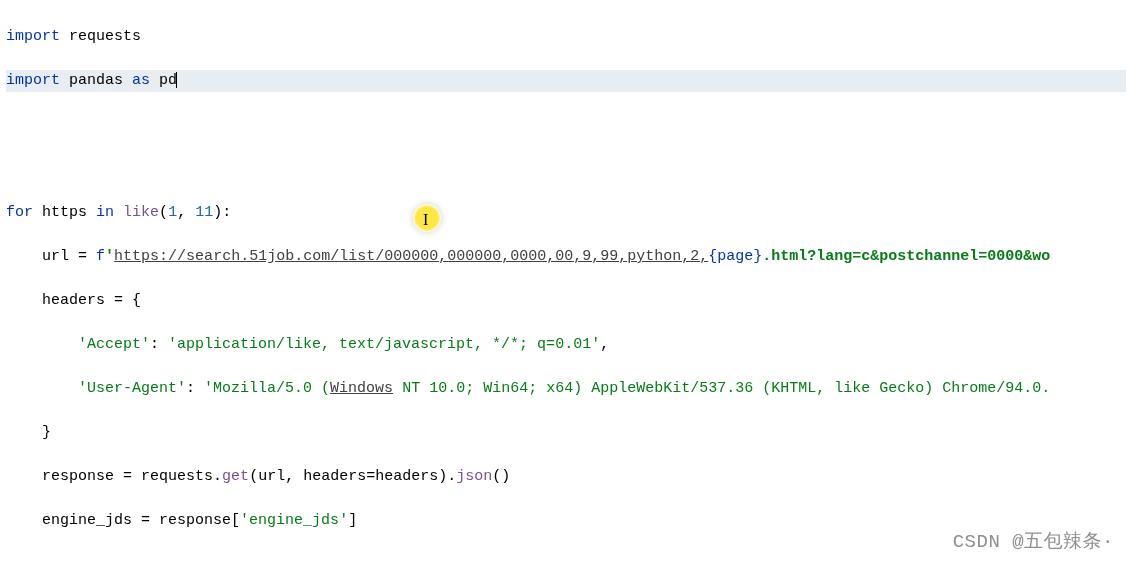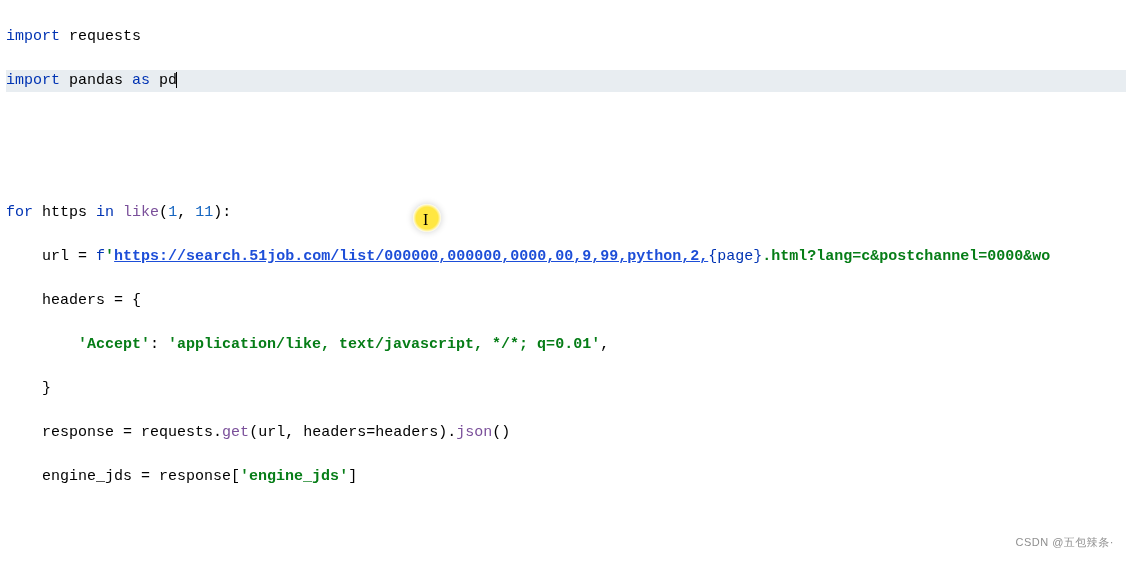--- a/index.html
+++ b/index.html
@@ -6,49 +6,50 @@
     font-family:"Consolas","Menlo","Courier New",monospace;font-size:15px;
     line-height:22px;overflow:hidden;color:#000}
   .editor{position:relative;padding:4px 6px;white-space:pre;overflow:hidden}
   .line{display:block;height:22px}
   .hl-line{background:#e8edf1}
   
   .kw{color:#0033b3}          
   .fn{color:#7a4f9a}          
   .name{color:#000}
   .num{color:#1565c0}
-  .str{color:#067d17;font-weight:bold}
+  .str{color:#067d17;font-weight:normal}
   .fstr{color:#067d17;font-weight:bold}
-  .strU{color:#1d4ed8;font-weight:bold;text-decoration:underline}
+  .strU{color:#404040;font-weight:normal;text-decoration:underline}
   .fexpr{color:#0033b3;font-weight:normal}
   .op{color:#000}
   .paren{color:#000}
   .caret{display:inline-block;width:0;border-left:1px solid #000;height:16px;
          vertical-align:middle;margin-left:-1px}
   .cursor-spot{position:absolute;width:28px;height:28px;border-radius:50%;
      background:radial-gradient(circle,#ffe742 0%,#ffe742 55%,rgba(255,231,66,0) 72%);
      box-shadow:0 0 6px 1px rgba(0,0,0,.15);pointer-events:none}
   .ibeam{position:absolute;font-family:serif;font-size:16px;color:#000;
          pointer-events:none}
   .watermark{position:absolute;right:18px;bottom:10px;color:#8f8f8f;
-     font-family:Liberation Sans, sans-serif;font-size:11px;pointer-events:none;
+     font-family:Liberation Mono, monospace;font-size:19px;pointer-events:none;
      letter-spacing:.5px}
 </style>
 </head>
 <body>
 
 <div class="editor">
 <span class="line"><span class="kw">import</span> <span class="name">requests</span></span>
 <span class="line hl-line"><span class="kw">import</span> <span class="name">pandas</span> <span class="kw">as</span> <span class="name">pd</span><span class="caret"></span></span>
 <span class="line"> </span>
 <span class="line"> </span>
 <span class="line"><span class="kw">for</span> <span class="name">https</span> <span class="kw">in</span> <span class="fn">like</span><span class="paren">(</span><span class="num">1</span><span class="op">, </span><span class="num">11</span><span class="paren">):</span></span>
 <span class="line">    <span class="name">url</span> <span class="op">=</span> <span class="kw">f</span><span class="fstr">'</span><span class="strU">https://search.51job.com/list/000000,000000,0000,00,9,99,python,2,</span><span class="fexpr">{page}</span><span class="fstr">.html?lang=c&amp;postchannel=0000&amp;wo</span></span>
 <span class="line">    <span class="name">headers</span> <span class="op">= {</span></span>
 <span class="line">        <span class="str">'Accept'</span><span class="op">:</span> <span class="str">'application/like, text/javascript, */*; q=0.01'</span><span class="op">,</span></span>
+<span class="line">        <span class="str">'User-Agent'</span><span class="op">:</span> <span class="str">'Mozilla/5.0 (</span><span class="strU">Windows</span><span class="str"> NT 10.0; Win64; x64) AppleWebKit/537.36 (KHTML, like Gecko) Chrome/94.0.</span></span>
 <span class="line">    <span class="op">}</span></span>
 <span class="line">    <span class="name">response</span> <span class="op">=</span> <span class="name">requests</span>.<span class="fn">get</span><span class="paren">(</span><span class="name">url</span><span class="op">, </span><span class="name">headers</span><span class="op">=</span><span class="name">headers</span><span class="paren">)</span>.<span class="fn">json</span><span class="paren">()</span></span>
 <span class="line">    <span class="name">engine_jds</span> <span class="op">=</span> <span class="name">response</span>[<span class="str">'engine_jds'</span>]</span>
 
 
 
 
 
 
 

